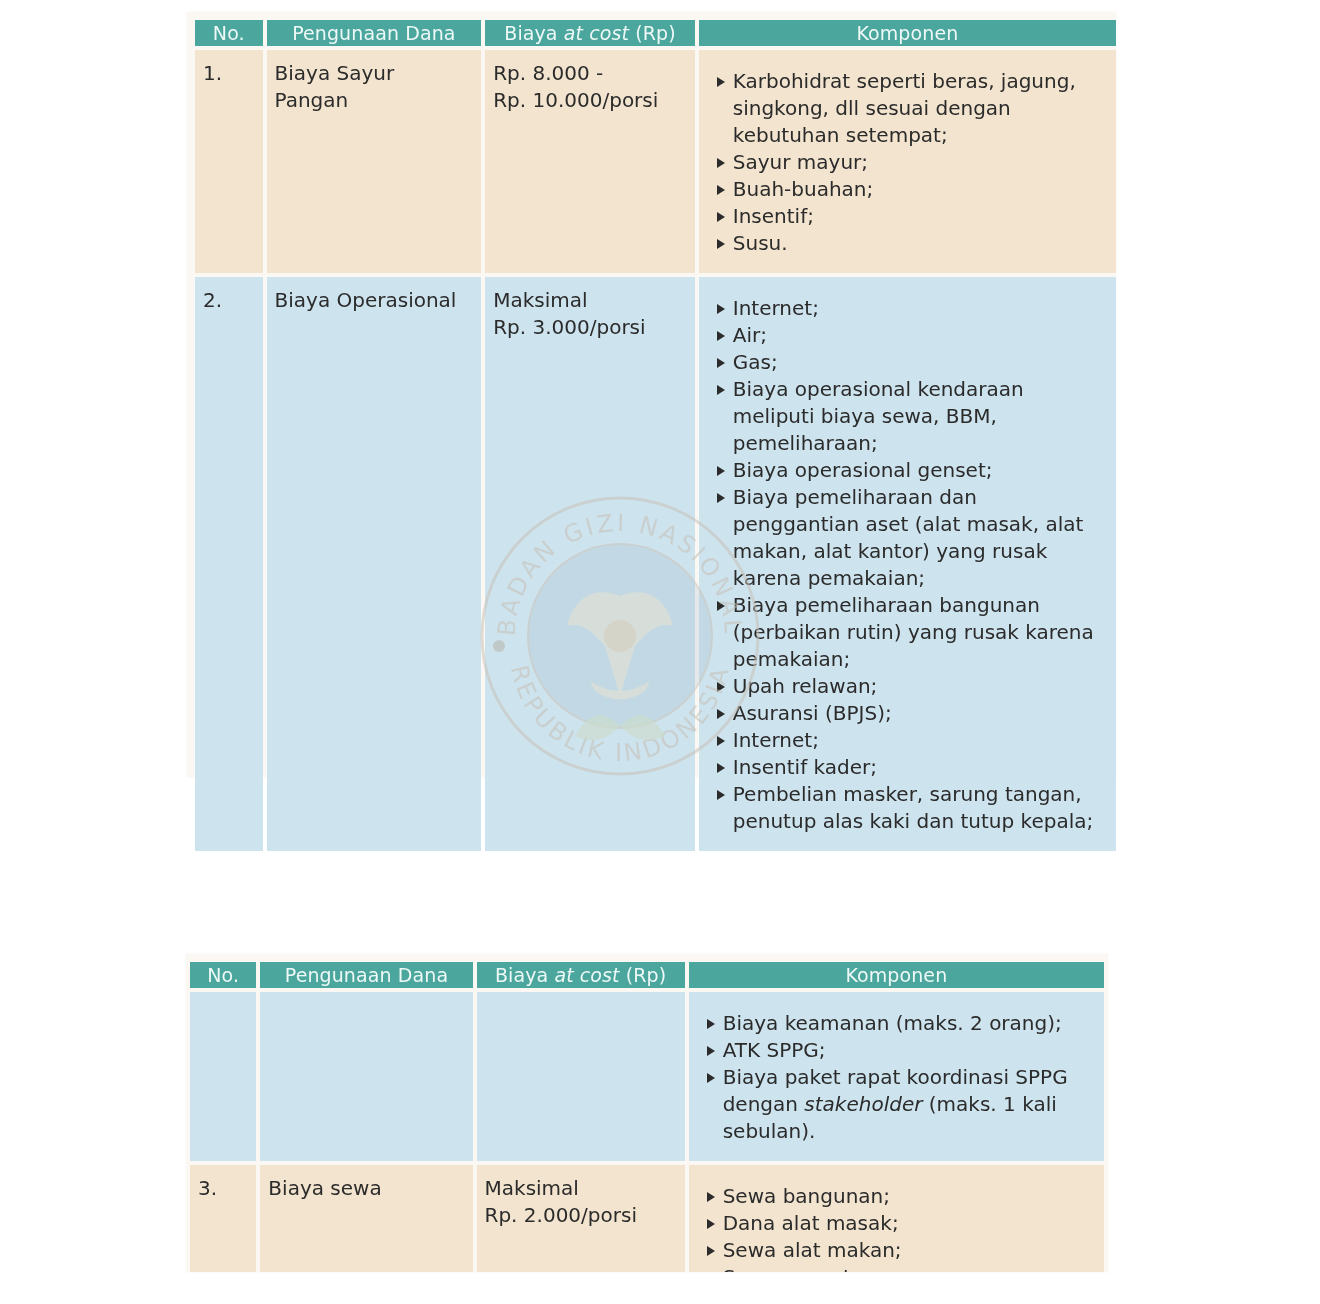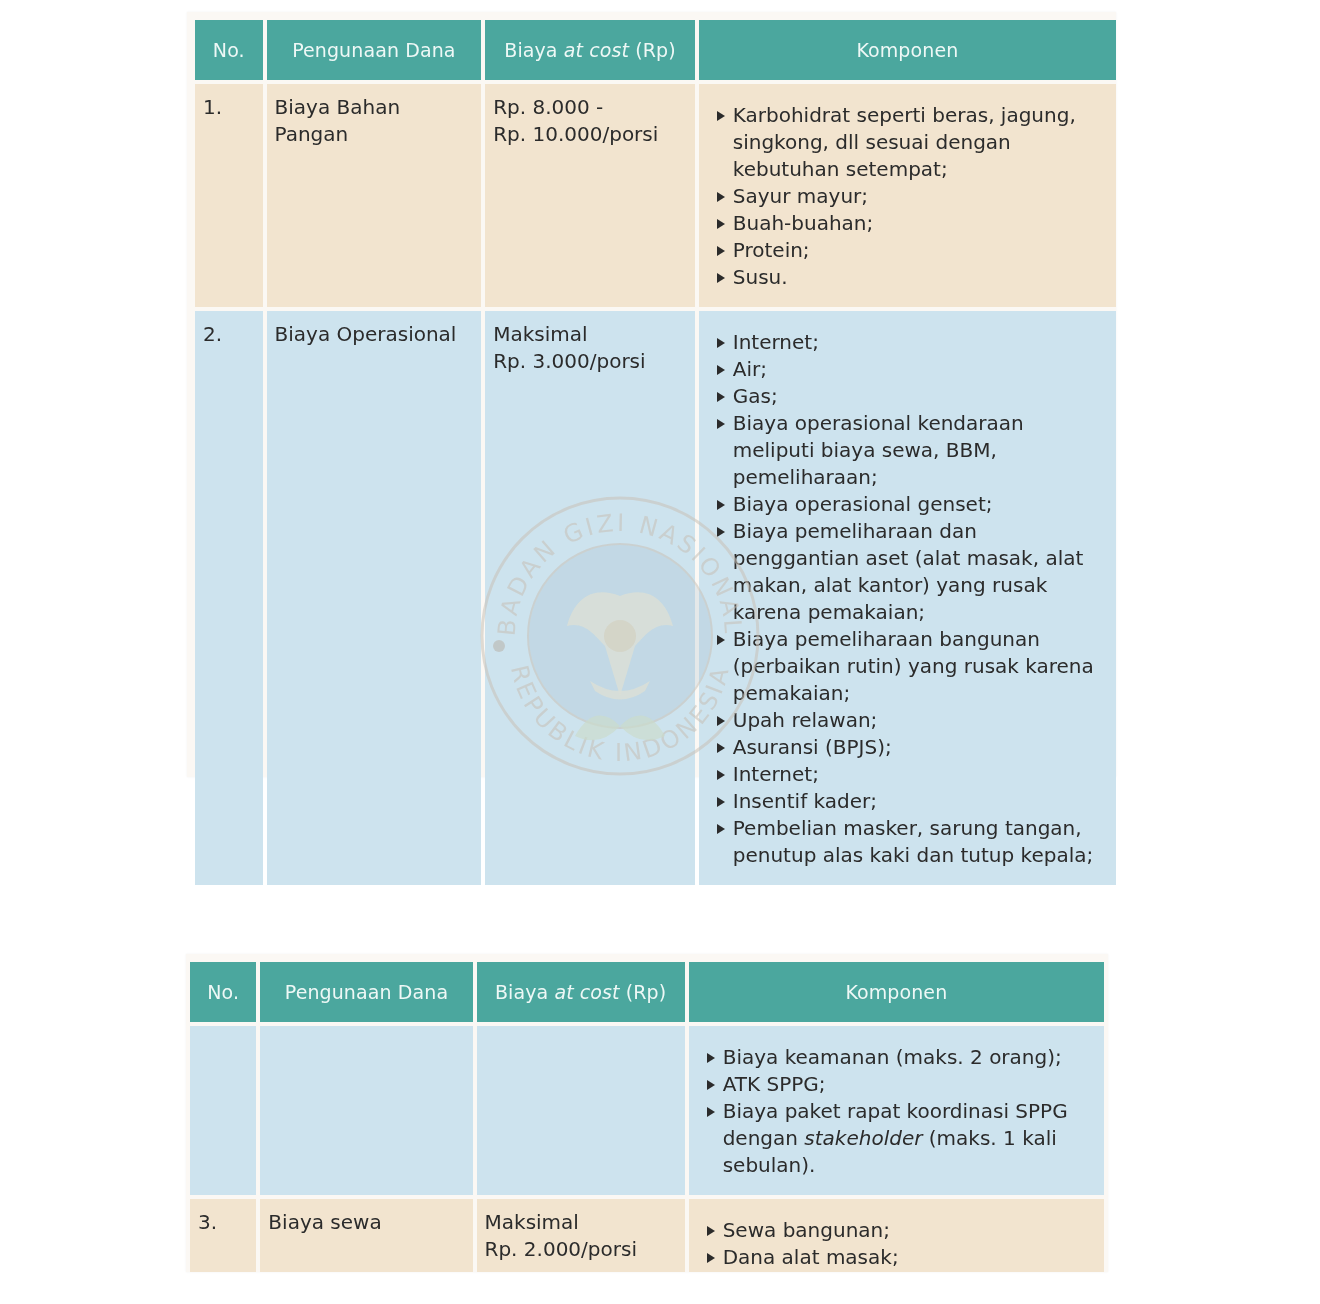--- a/index.html
+++ b/index.html
@@ -30,22 +30,22 @@
       table-layout: fixed;
     }
     .sheet-1 table.fund { left: 4px; top: 4px; width: 929px; }
     .sheet-2 table.fund { left: 0px; top: 4px; width: 922px; }
 
     table.fund th {
       background: #4ba79e;
       color: #eef8f6;
       font-weight: normal;
       font-size: 19px;
-      height: 36px;
-      padding: 12px;
+      height: 26px;
+      padding: 0;
       text-align: center;
       letter-spacing: 0.1px;
     }
     table.fund th i { font-style: italic; text-align: center; }
 
     table.fund td {
       vertical-align: top;
       font-size: 20px;
       line-height: 27px;
       padding: 10px 8px 8px 8px;
@@ -103,31 +103,31 @@
       <tr>
         <th>No.</th>
         <th>Pengunaan Dana</th>
         <th><span>Biaya </span><i>at cost</i><span> (Rp)</span></th>
         <th>Komponen</th>
       </tr>
     </thead>
     <tbody>
       <tr class="beige" style="height:197px">
         <td class="cell-no">1.</td>
-        <td>Biaya Bahan Pangan</td>
+        <td>Biaya Sayur Pangan</td>
         <td>
           <div>Rp. 8.000 -</div>
           <div>Rp. 10.000/porsi</div>
         </td>
         <td>
           <ul class="bullets">
             <li><span class="bullet-icon"></span><span>Karbohidrat seperti beras, jagung, singkong, dll sesuai dengan kebutuhan setempat;</span></li>
             <li><span class="bullet-icon"></span><span>Sayur mayur;</span></li>
             <li><span class="bullet-icon"></span><span>Buah-buahan;</span></li>
-            <li><span class="bullet-icon"></span><span>Protein;</span></li>
+            <li><span class="bullet-icon"></span><span>Insentif;</span></li>
             <li><span class="bullet-icon"></span><span>Susu.</span></li>
           </ul>
         </td>
       </tr>
       <tr class="blue" style="height:508px">
         <td class="cell-no">2.</td>
         <td>Biaya Operasional</td>
         <td>
           <div>Maksimal</div>
           <div>Rp. 3.000/porsi</div>

